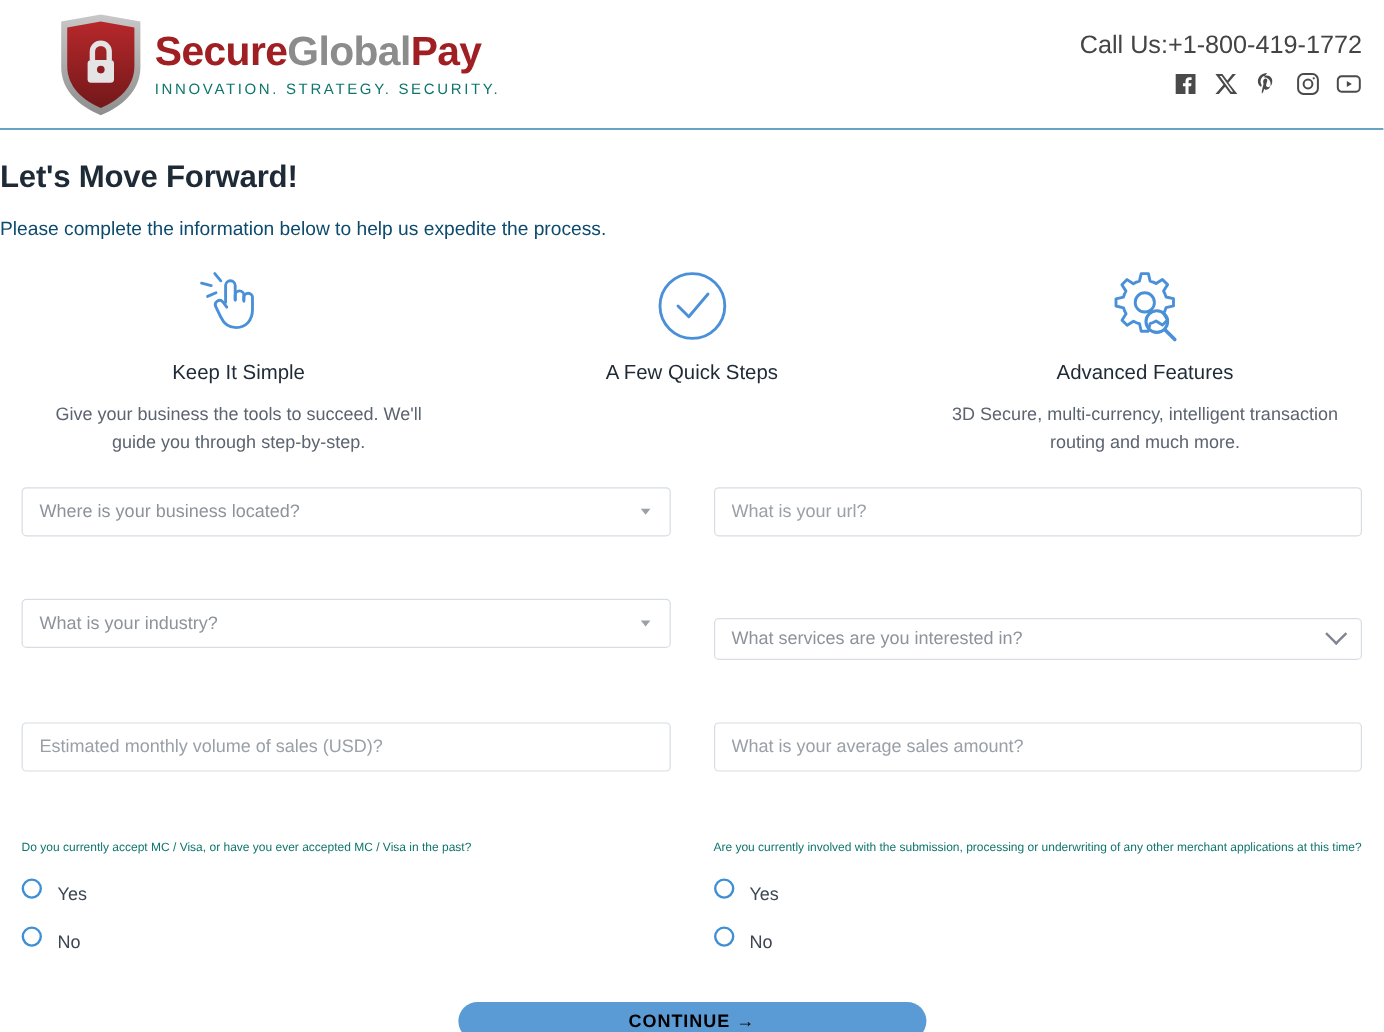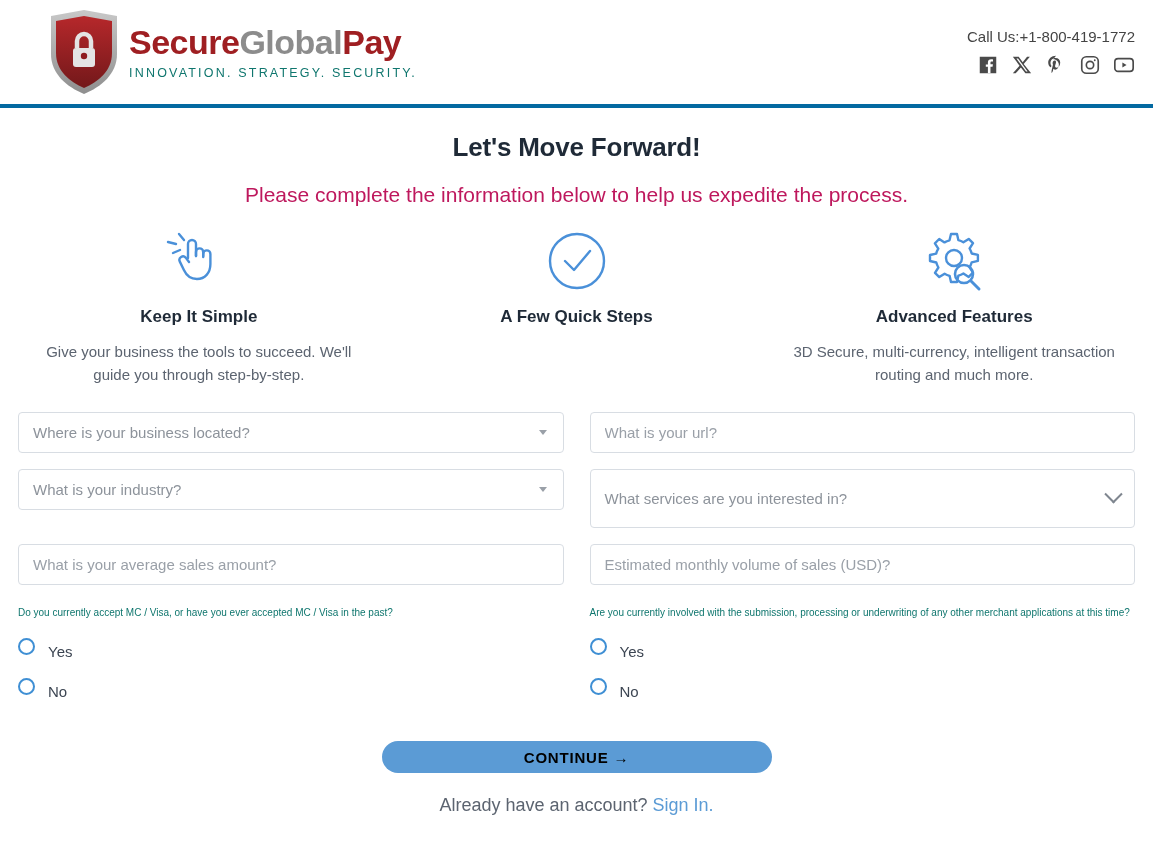--- a/index.html
+++ b/index.html
@@ -8,21 +8,21 @@
     width: 1153px; height: 860px;
     background: #ffffff;
     font-family: "Liberation Sans", sans-serif;
     color: #333;
     overflow: hidden;
   }
 
   
   .header {
     height: 108px;
-    border-bottom: 4px solid #0369a1;
+    border-bottom: 1px solid #0369a1;
     display: flex;
     align-items: center;
     justify-content: space-between;
     padding: 0 18px 0 45px;
     background: #fff;
   }
   .brand { display: flex; align-items: center; }
   .brand-shield { width: 78px; height: 88px; position: relative; flex: 0 0 auto; }
   .brand-text { margin-left: 6px; }
   .brand-word {
@@ -38,99 +38,100 @@
   .brand-tag {
     margin-top: 7px;
     font-size: 12.5px;
     letter-spacing: 2.2px;
     color: #0f766e;
     white-space: nowrap;
   }
 
   .header-right { text-align: right; }
   .call-us {
-    font-size: 15px;
+    font-size: 21px;
     color: #444;
     margin-bottom: 9px;
     white-space: nowrap;
   }
   .socials { display: flex; gap: 12px; justify-content: flex-end; align-items: center; }
   .social {
     width: 22px; height: 22px;
     display: inline-flex; align-items: center; justify-content: center;
     color: #4a4a4a;
   }
   .social svg { display: block; }
 
   
-  .intro { text-align: center; padding-top: 24px; }
+  .intro { text-align: left; padding-top: 24px; }
   .title {
     font-size: 26px;
     font-weight: bold;
     color: #1f2a37;
     letter-spacing: -0.2px;
   }
   .subtitle {
     margin-top: 20px;
-    font-size: 21px;
-    color: #be185d;
+    font-size: 16px;
+    color: #0c4a6e;
   }
 
   
   .features {
     display: flex;
     margin-top: 22px;
     padding: 0 10px;
   }
   .feature { flex: 1 1 0; text-align: center; padding: 0 22px; }
   .feature-icon {
     height: 64px;
     display: flex; align-items: center; justify-content: center;
     margin-bottom: 14px;
   }
   .feature-title {
     font-size: 17px;
-    font-weight: bold;
+    font-weight: normal;
     color: #1f2a37;
     margin-bottom: 14px;
   }
   .feature-desc {
     font-size: 15px;
     line-height: 1.5;
     color: #5c6470;
   }
 
   
   .form {
     margin-top: 26px;
     padding: 0 18px;
     display: grid;
     grid-template-columns: 1fr 1fr;
     column-gap: 26px;
     row-gap: 0;
+    gap: 36px;
   }
   .field { margin-bottom: 16px; position: relative; }
   .control {
     width: 100%;
     height: 41px;
     border: 1px solid #d8dde3;
     border-radius: 4px;
     background: #fff;
     font-family: "Liberation Sans", sans-serif;
     font-size: 15px;
     color: #8d939b;
     padding: 0 14px;
     display: flex;
     align-items: center;
     outline: none;
   }
   input.control { color: #0f172a; }
   input.control::placeholder { color: #9aa0a8; }
   .control.select { justify-content: space-between; cursor: pointer; }
-  .field.tall .control { height: 59px; }
+  .field.tall .control { height: 35px; margin-top: 16px; }
   .caret-sm {
     width: 0; height: 0;
     border-left: 4px solid transparent;
     border-right: 4px solid transparent;
     border-top: 5px solid #9aa0a8;
     margin-right: 2px;
   }
   .chev {
     width: 13px; height: 13px;
     border-right: 2px solid #7f868f;
@@ -315,25 +316,25 @@
   </div>
 
   <div class="field tall">
     <div class="control select">
       <span>What services are you interested in?</span>
       <span class="chev"></span>
     </div>
   </div>
 
   <div class="field">
+    <input class="control" type="text" value="" placeholder="Estimated monthly volume of sales (USD)?" style="">
+  </div>
+
+  <div class="field">
     <input class="control" type="text" value="" placeholder="What is your average sales amount?" style="">
-  </div>
-
-  <div class="field">
-    <input class="control" type="text" value="" placeholder="Estimated monthly volume of sales (USD)?" style="">
   </div>
 
   <div class="radio-block">
     <div class="radio-question">Do you currently accept MC / Visa, or have you ever accepted MC / Visa in the past?</div>
     <label class="radio-row">
       <span class="radio-dot"></span>
       <span class="radio-label">Yes</span>
     </label>
     <label class="radio-row">
       <span class="radio-dot"></span>

